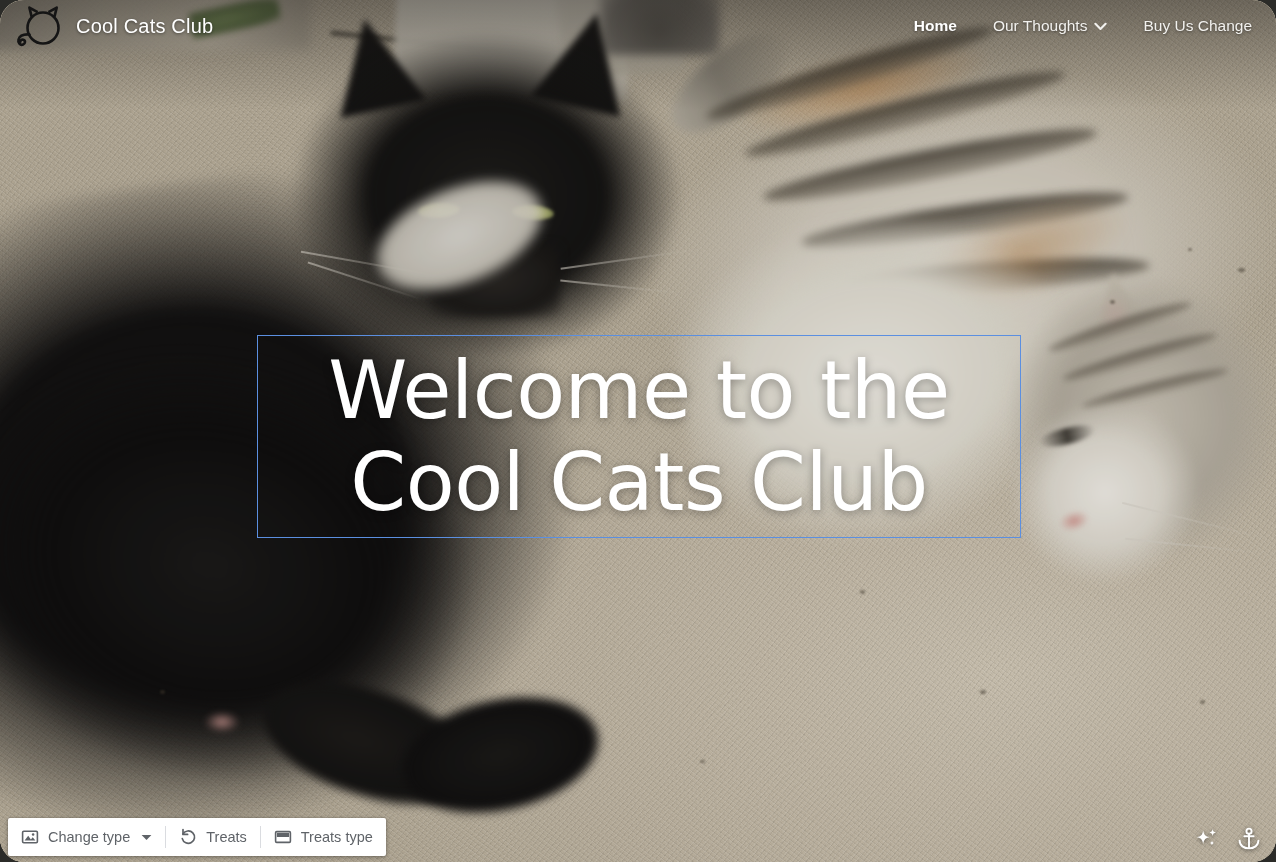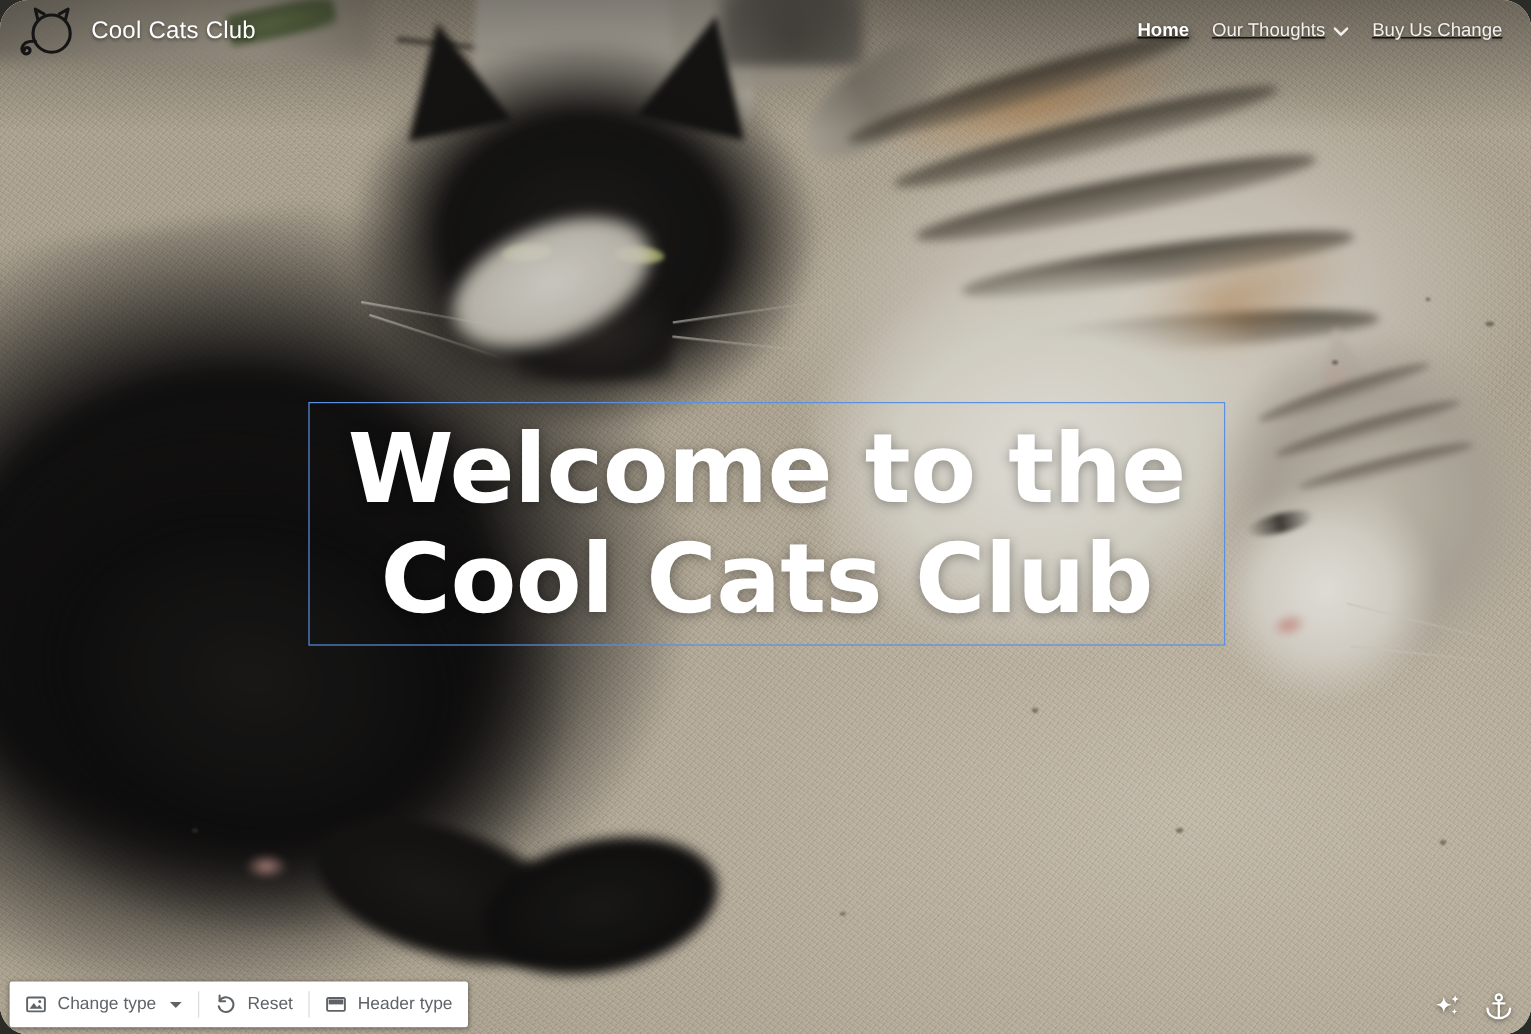--- a/index.html
+++ b/index.html
@@ -235,23 +235,22 @@
   .brand { display:flex; align-items:center; gap:10px; }
   .brand-logo { width:58px; height:44px; display:block; flex:0 0 auto; }
   .brand-name {
     color:#ffffff; font-size:20px; font-weight:400;
     letter-spacing:.2px;
     text-shadow:0 1px 3px rgba(0,0,0,.45);
   }
 
   #site-nav {
     margin-left:auto;
-    display:flex; align-items:center; gap:19px;
+    display:flex; align-items:center; gap:36px;
     padding-right:4px;
-    text-decoration:underline;
   }
   .nav-item {
     display:flex; align-items:center; gap:7px;
     color:#f2f1ee; font-size:15.5px;
     text-shadow:0 1px 3px rgba(0,0,0,.5);
     cursor:pointer; white-space:nowrap;
   }
   .nav-item.active { font-weight:700; color:#ffffff; }
   .chev { width:13px; height:9px; display:block; }
 
@@ -261,21 +260,21 @@
     left:257px; top:335px; width:764px; height:203px;
     border:1px solid #5b8fe0;
     z-index:15;
     display:flex; flex-direction:column;
     align-items:center; justify-content:center;
   }
   #hero-title {
     color:#ffffff;
     font-family:"DejaVu Sans", sans-serif;
     font-size:80px; line-height:92px;
-    font-weight:700; text-align:center;
+    font-weight:400; text-align:center;
     letter-spacing:-0.5px;
     text-shadow:0 2px 10px rgba(0,0,0,.35);
     width:100%;
     padding:0 20px;
   }
   #hero-title .l1 { display:block; }
   #hero-title .l2 { display:block; }
 
   
   #editor-toolbar {
@@ -433,31 +432,31 @@
       </svg>
     </div>
 
     <div class="tb-sep"></div>
 
     <div class="tb-btn">
       <svg class="tb-ico" viewBox="0 0 18 18" aria-hidden="true">
         <path d="M4.0 6.0 A6.2 6.2 0 1 1 3.3 10.6" stroke="#5f6368" stroke-width="1.7" fill="none" stroke-linecap="round"></path>
         <path d="M4.0 1.6 L4.0 6.4 L8.6 6.4" stroke="#5f6368" stroke-width="1.7" fill="none" stroke-linecap="round" stroke-linejoin="round"></path>
       </svg>
-      <span>Reset</span>
+      <span>Treats</span>
     </div>
 
     <div class="tb-sep"></div>
 
     <div class="tb-btn">
       <svg class="tb-ico" viewBox="0 0 18 18" aria-hidden="true">
         <rect x="1.6" y="3.6" width="14.8" height="10.8" rx="1.1" stroke="#5f6368" stroke-width="1.6" fill="none"></rect>
         <rect x="2.9" y="4.9" width="12.2" height="4.1" fill="#5f6368"></rect>
       </svg>
-      <span>Header type</span>
+      <span>Treats type</span>
     </div>
 
   </div>
 
   <div id="corner-tools">
 
     <svg class="corner-ico" viewBox="0 0 26 26" aria-hidden="false">
       <path d="M9.2 4.6 C10.0 9.0 11.4 10.4 15.6 11.3 C11.4 12.2 10.0 13.6 9.2 18.0 C8.4 13.6 7.0 12.2 2.8 11.3 C7.0 10.4 8.4 9.0 9.2 4.6 Z" fill="#ffffff"></path>
       <path d="M18.6 3.0 C19.0 5.3 19.7 6.0 22.0 6.5 C19.7 7.0 19.0 7.7 18.6 10.0 C18.2 7.7 17.5 7.0 15.2 6.5 C17.5 6.0 18.2 5.3 18.6 3.0 Z" fill="#ffffff"></path>
       <path d="M18.0 14.4 C18.3 16.1 18.8 16.6 20.5 17.0 C18.8 17.4 18.3 17.9 18.0 19.6 C17.7 17.9 17.2 17.4 15.5 17.0 C17.2 16.6 17.7 16.1 18.0 14.4 Z" fill="#ffffff"></path>

